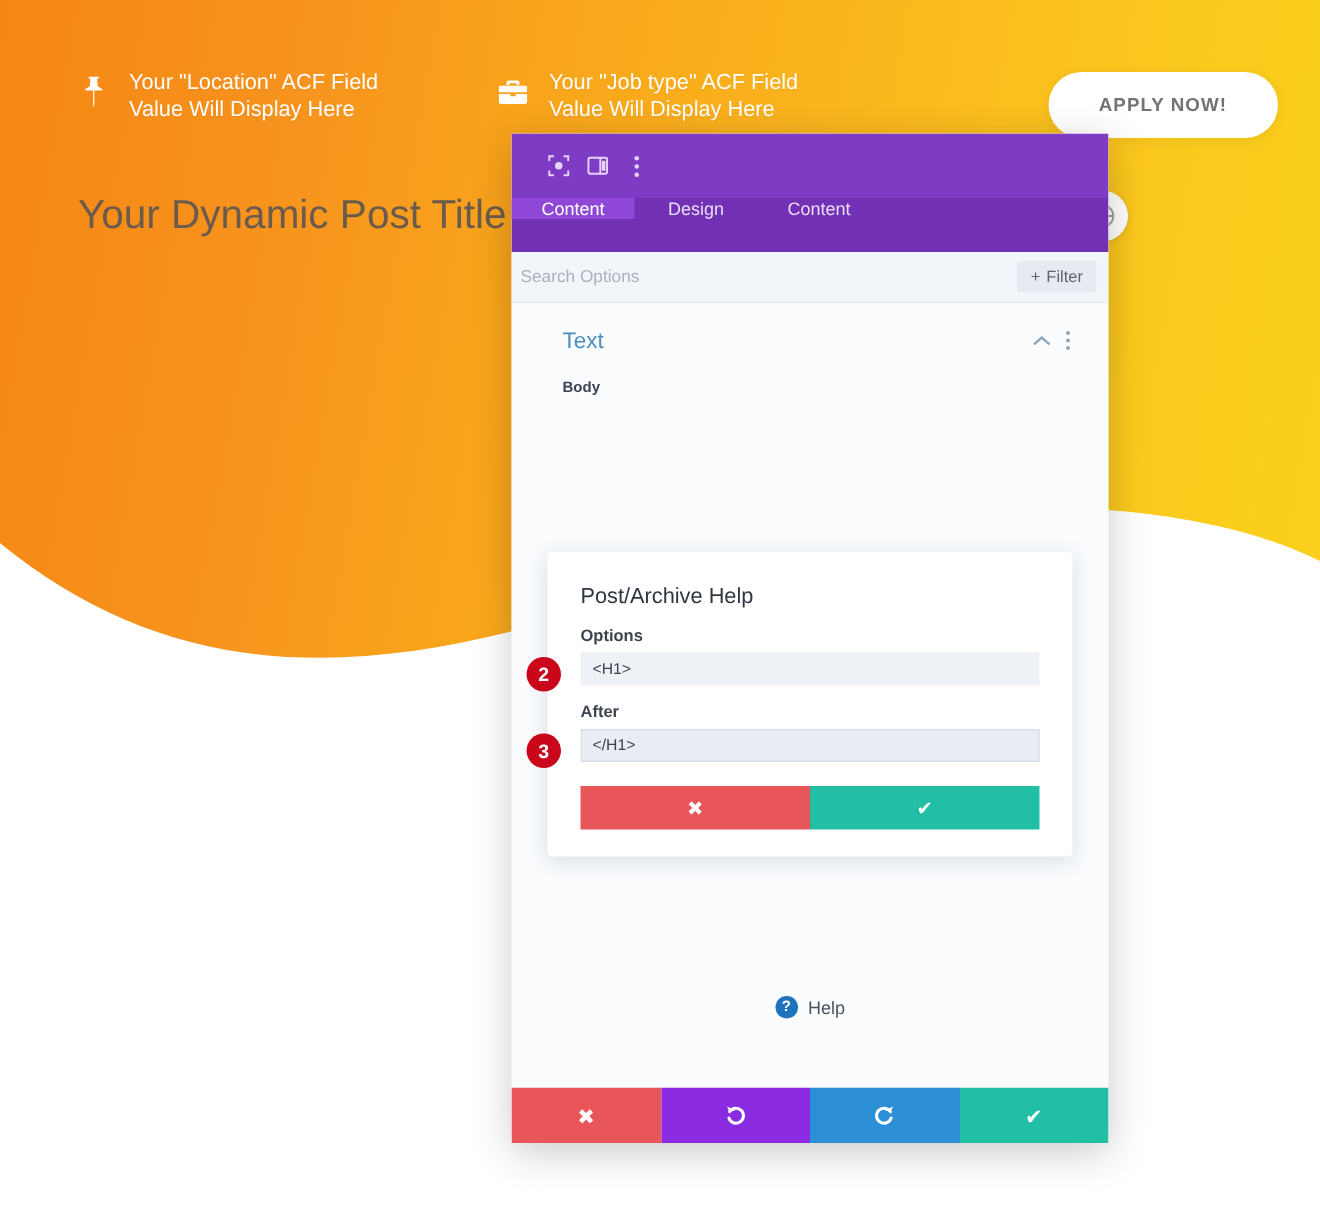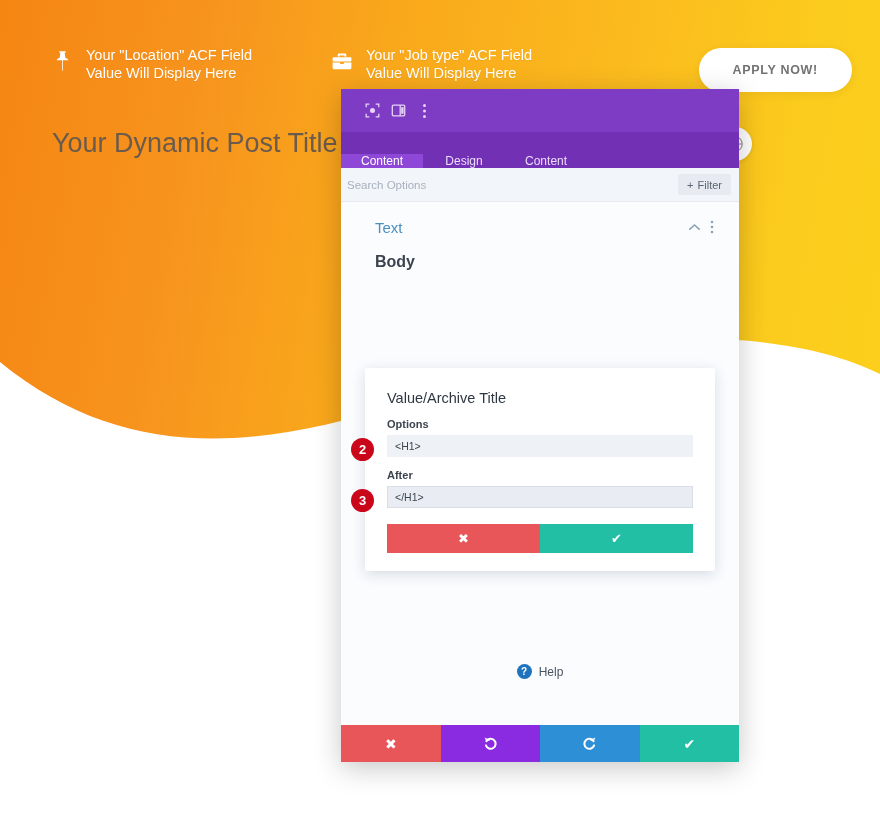--- a/index.html
+++ b/index.html
@@ -150,21 +150,21 @@
     justify-content: center;
     color: #E7D4F7;
     cursor: pointer;
   }
 
   #panel-tabs {
     height: 36px;
     flex: 0 0 36px;
     background: #7231B4;
     display: flex;
-    align-items: flex-end;
+    align-items: flex-start;
   }
   .panel-tab {
     padding: 0 20px;
     display: flex;
     align-items: center;
     justify-content: center;
     color: #EBDCF9;
     font-size: 12px;
     font-weight: 400;
     cursor: pointer;
@@ -236,21 +236,21 @@
     height: 20px;
     display: flex;
     align-items: center;
     justify-content: center;
     color: #8FA3B6;
     cursor: pointer;
   }
 
   #field-body-label {
     margin-top: 13px;
-    font-size: 16px;
+    font-size: 10px;
     font-weight: 700;
     color: #3C4450;
   }
 
   
   #dynamic-card {
     position: absolute;
     left: 24px;
     top: 166px;
     width: 350px;
@@ -471,21 +471,21 @@
             <circle cx="2" cy="7" r="1.3"></circle>
             <circle cx="2" cy="12" r="1.3"></circle>
           </svg>
         </span>
       </div>
 
       <div id="field-body-label">Body</div>
     </div>
 
     <div id="dynamic-card">
-      <div id="dynamic-card-title">Value/Archive Title</div>
+      <div id="dynamic-card-title">Post/Archive Help</div>
 
       <div class="dyn-field">
         <div class="step-badge" style="top:20px;">2</div>
         <div class="dyn-label">Options</div>
         <input class="dyn-input" type="text" value="&lt;H1&gt;" style="">
       </div>
 
       <div class="dyn-field" style="margin-top:12px;">
         <div class="step-badge" style="top:20px;">3</div>
         <div class="dyn-label">After</div>

